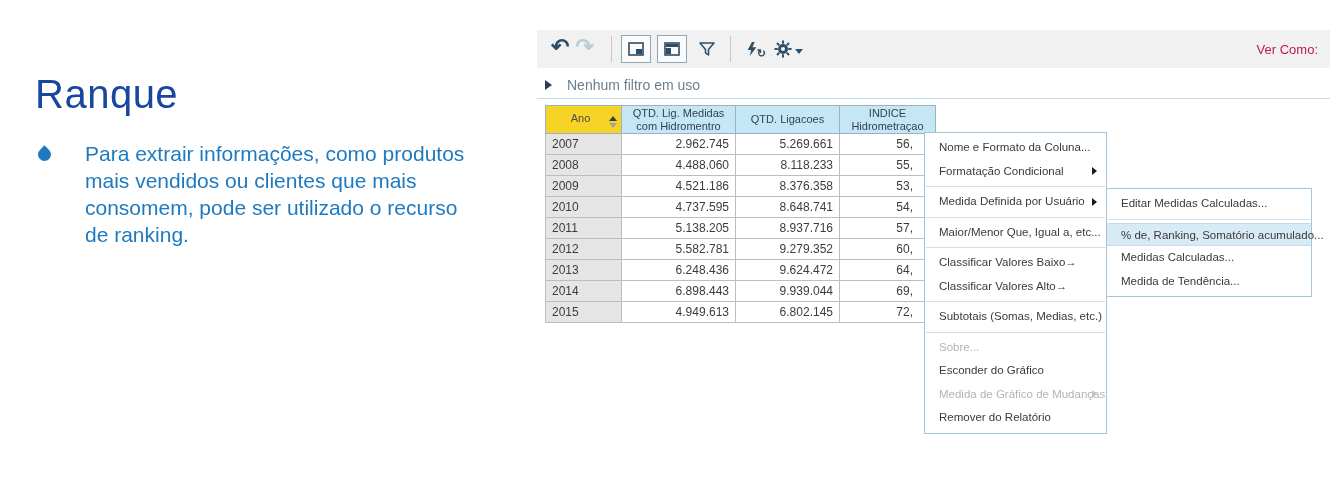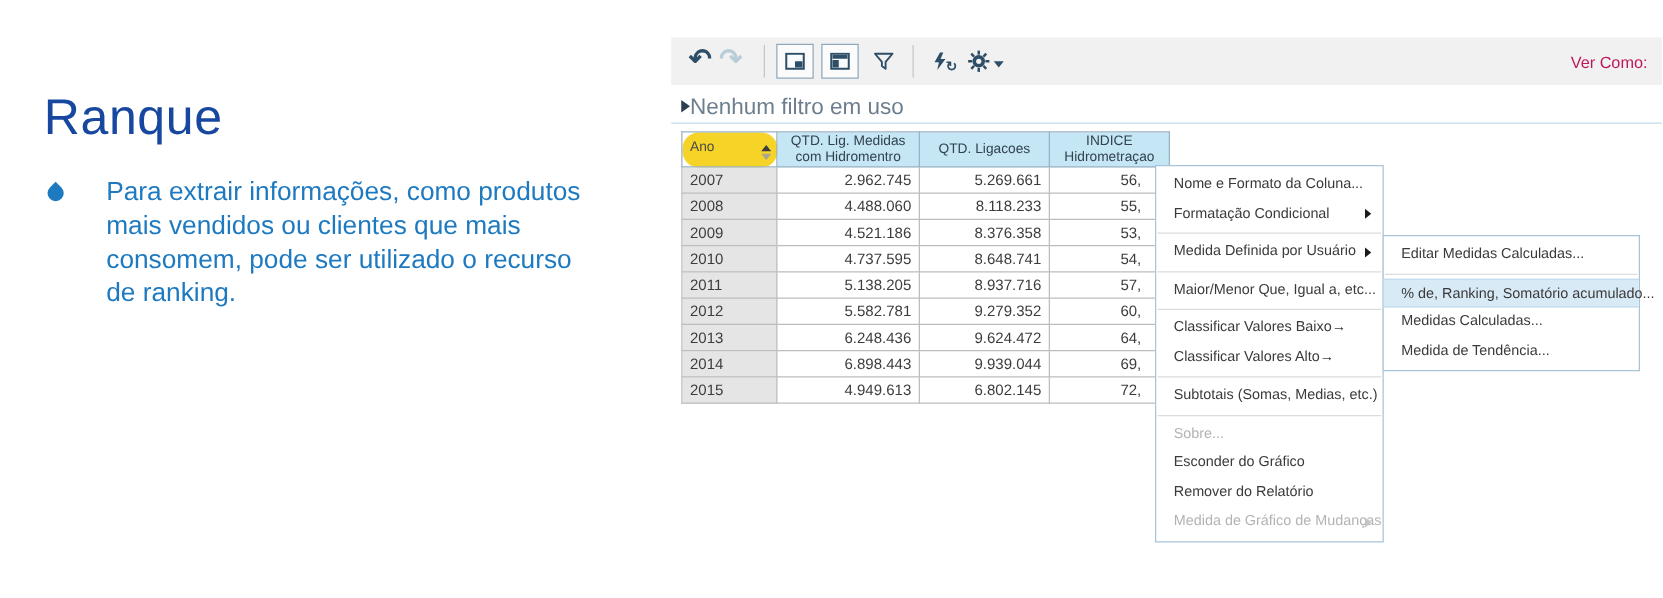--- a/index.html
+++ b/index.html
@@ -28,28 +28,28 @@
   .mini-refresh { position:absolute; right:-7px; bottom:-2px; font-size:11px; color:#2d4e66; font-weight:bold; }
   .chev { width:0; height:0; border-left:4px solid transparent; border-right:4px solid transparent;
           border-top:5px solid #2d4e66; margin-left:3px; margin-top:4px; }
   .spacer { flex:1; }
   .ver-como { font-size:13px; color:#be185d; padding-right:2px; }
 
   .filter-bar { position:absolute; left:537px; top:74px; width:793px; height:22px;
                 display:flex; align-items:center; }
   .fb-tri { width:0; height:0; border-left:7px solid #2c3e50; border-top:5px solid transparent;
             border-bottom:5px solid transparent; margin-left:8px; }
-  .fb-label { font-size:18px; color:#6d7f8e; }
+  .fb-label { font-size:14px; color:#6d7f8e; margin-left:15px; }
   .fb-line { position:absolute; left:537px; top:98px; width:793px; height:1px; background:#c3dbe9; }
 
   
   table.grid { position:absolute; left:545px; top:105px; border-collapse:collapse; z-index:1; }
   .grid th { font-size:11px; font-weight:400; color:#33424f; border:1px solid #9ab3c4;
              height:28px; line-height:12.5px; text-align:center; padding:1px 4px; vertical-align:middle; }
-  .grid th.ano-h { background:#f5d427; text-align:left; padding-left:6px; color:#4a4a4a;border-radius:13px; }
+  .grid th.ano-h { background:#f5d427; text-align:center; padding-left:6px; color:#4a4a4a; }
   .grid th.blue-h { background:#c4e6f5; }
   .grid td { font-size:12px; color:#3c3c3c; border:1px solid #bdbdbd; height:21px; padding:0 6px; background:#fff; }
   .grid td.ano { background:#e5e5e5; text-align:left; }
   .grid td.num { text-align:right; }
   .grid td.trunc { padding-right:22px; }
   .sortbox { float:right; display:inline-flex; flex-direction:column; align-items:center; margin-top:4px; }
   .sort-up { width:0; height:0; border-left:4px solid transparent; border-right:4px solid transparent;
              border-bottom:5px solid #3d3d3d; margin-bottom:2px; }
   .sort-dn { width:0; height:0; border-left:4px solid transparent; border-right:4px solid transparent;
              border-top:5px solid #a9a593; }
@@ -229,25 +229,25 @@
     <div class="menu-sep"></div>
     <div class="menu-item">Maior/Menor Que, Igual a, etc...</div>
     <div class="menu-sep"></div>
     <div class="menu-item">Classificar Valores Baixo→</div>
     <div class="menu-item">Classificar Valores Alto→</div>
     <div class="menu-sep"></div>
     <div class="menu-item">Subtotais (Somas, Medias, etc.)</div>
     <div class="menu-sep"></div>
     <div class="menu-item disabled">Sobre...</div>
     <div class="menu-item">Esconder do Gráfico</div>
-    <div class="menu-item">Remover do Relatório</div>
     <div class="menu-item disabled">
       <span>Medida de Gráfico de Mudanças</span>
       <span class="mi-arrow light"></span>
     </div>
+    <div class="menu-item">Remover do Relatório</div>
   </div>
 
   <div class="sub-menu">
     <div class="menu-item">Editar Medidas Calculadas...</div>
     <div class="menu-sep"></div>
     <div class="menu-item highlight">% de, Ranking, Somatório acumulado...</div>
     <div class="menu-item">Medidas Calculadas...</div>
     <div class="menu-item">Medida de Tendência...</div>
   </div>
 

